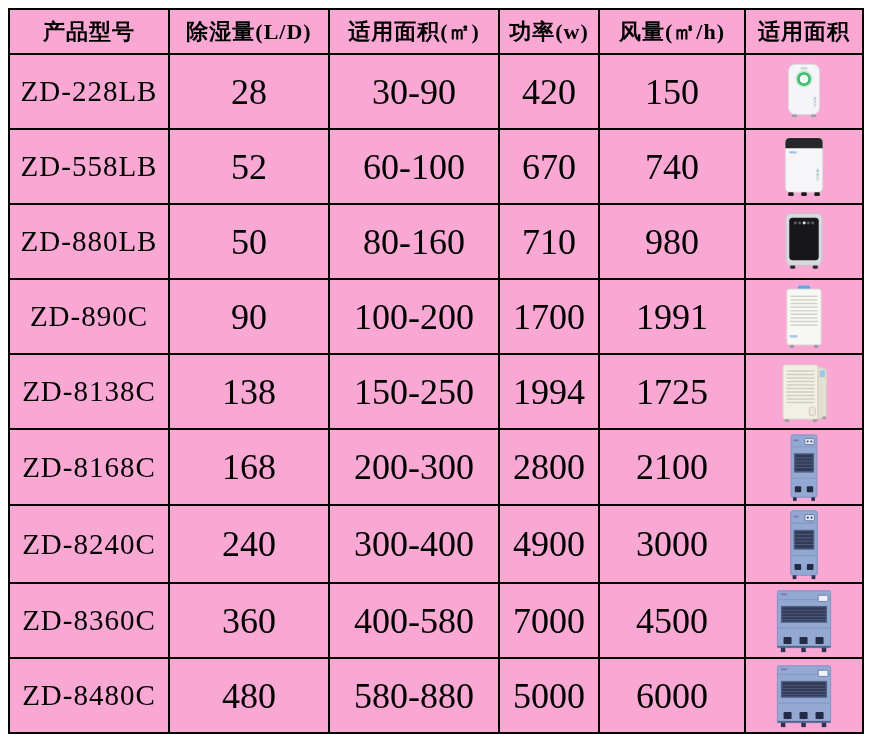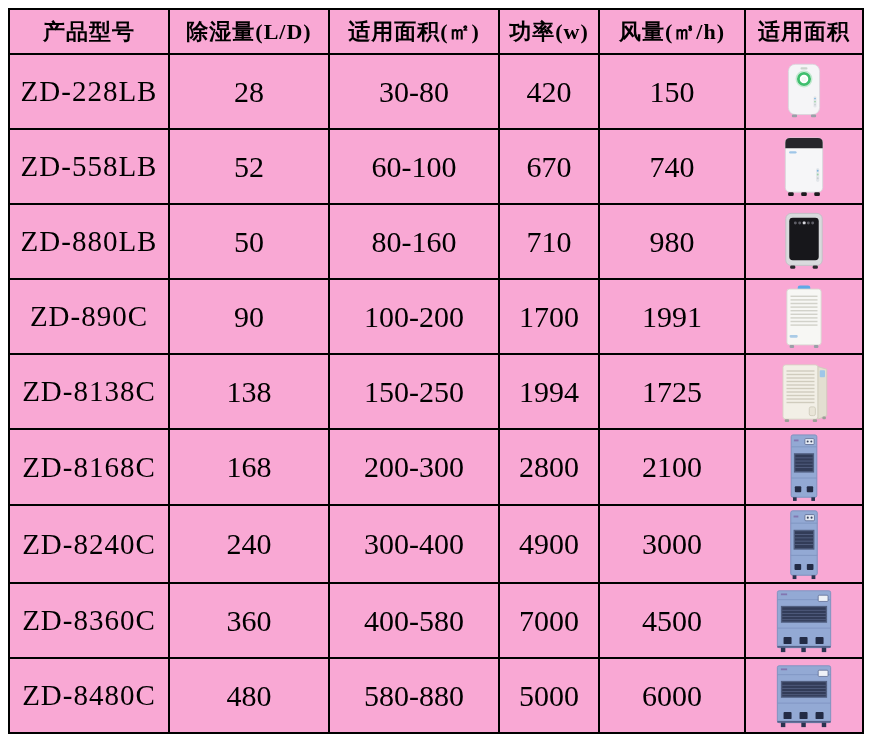--- a/index.html
+++ b/index.html
@@ -6,21 +6,21 @@
   body{width:870px;height:742px;font-family:"Liberation Serif","DejaVu Serif",serif;color:#000;}
   .wrap{box-sizing:border-box;padding:8px;width:870px;height:742px;}
   table.spec{border-collapse:collapse;table-layout:fixed;width:854px;height:726px;}
   table.spec th,table.spec td{
     border:2px solid #000;text-align:center;vertical-align:middle;
     padding:2px;overflow:hidden;background:#f9a8d4;
   }
   thead tr{height:45px;}
   thead th{font-size:22px;font-weight:bold;letter-spacing:1px;}
   tbody tr{height:75px;}
-  tbody td{font-size:30px;}
+  tbody td{font-size:36px;}
   td.model{font-size:29px;letter-spacing:1px;}
   .pimg{display:flex;align-items:center;justify-content:center;width:100%;height:100%;}
   .pimg svg{display:block;}
 </style>
 </head>
 <body>
 
 <div class="wrap">
 <table class="spec">
   <colgroup>
@@ -39,21 +39,21 @@
       <th>功率(w)</th>
       <th>风量(㎥/h)</th>
       <th>适用面积</th>
     </tr>
   </thead>
   <tbody>
 
     <tr>
       <td class="model">ZD-228LB</td>
       <td>28</td>
-      <td>30-80</td>
+      <td>30-90</td>
       <td>420</td>
       <td>150</td>
       <td>
         <div class="pimg">
           <svg width="52" height="64" viewBox="0 0 60 70">
             <rect x="12" y="3" width="36" height="58" rx="8" fill="#f5f5f7" stroke="#d8d8dc"></rect>
             <rect x="26" y="6.5" width="8" height="2.5" rx="1.2" fill="#c9d4cc"></rect>
             <circle cx="30" cy="20" r="9" fill="#ffffff" stroke="#c3e8d0" stroke-width="1.5"></circle>
             <circle cx="30" cy="20" r="6.5" fill="none" stroke="#3fbf6e" stroke-width="3.2"></circle>
             <circle cx="30" cy="20" r="3" fill="#f1fbf4"></circle>

